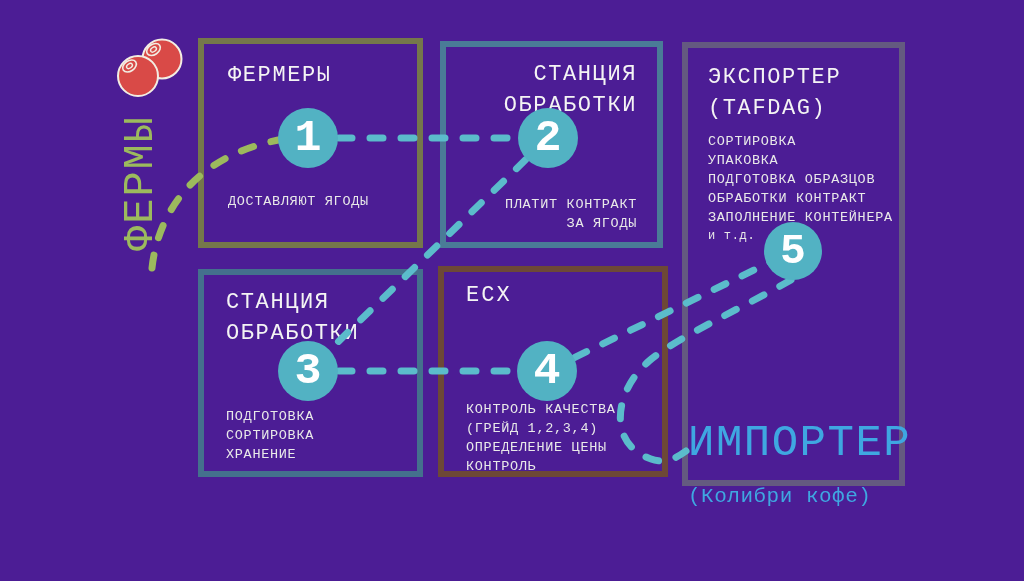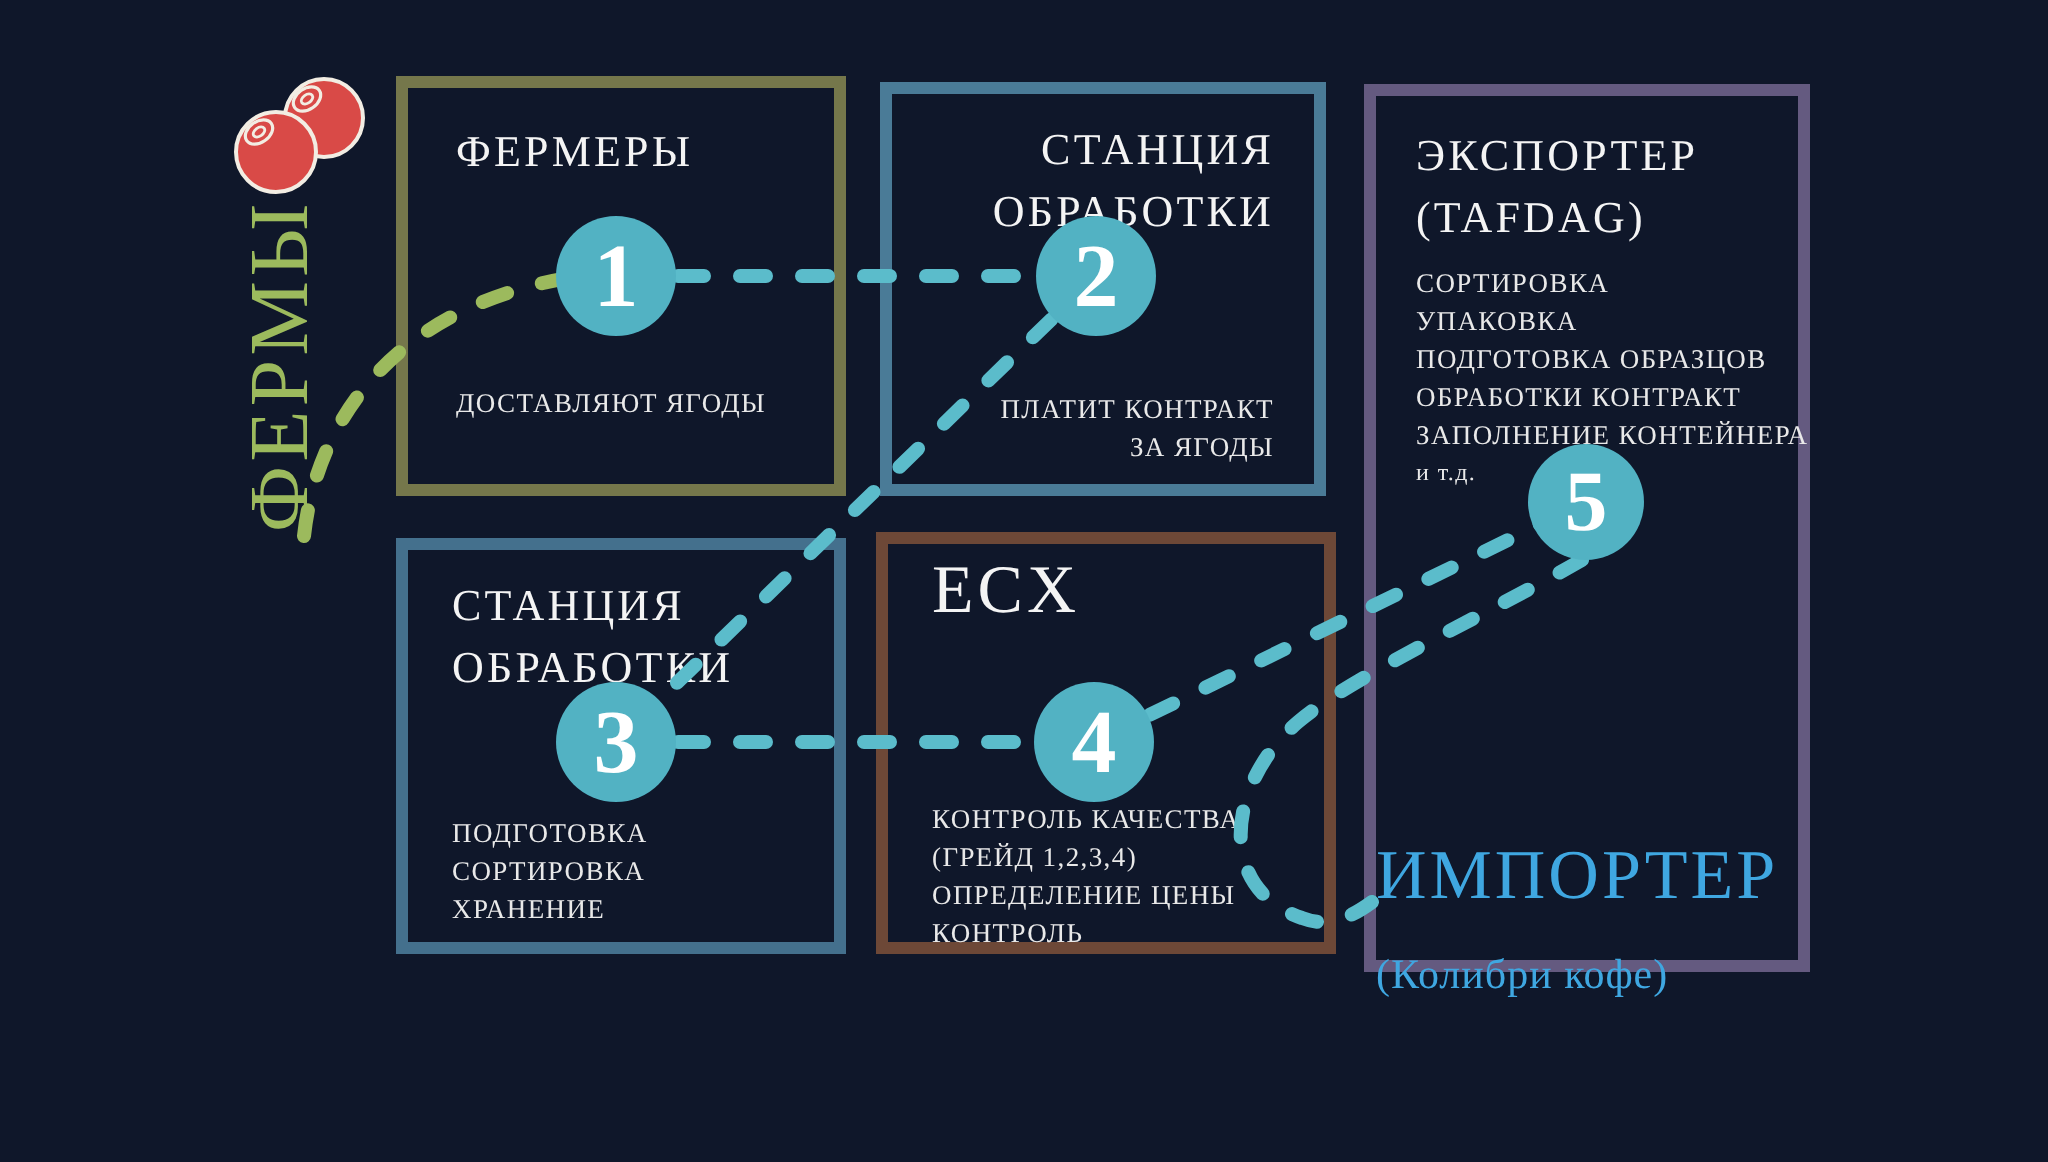--- a/index.html
+++ b/index.html
@@ -1,33 +1,33 @@
 <!DOCTYPE html>
 <html><head>
 <meta charset="utf-8">
 <style>
   html,body { margin:0; padding:0; background:#000; }
   .stage {
     position:relative; width:1024px; height:581px;
-    background:#0f172a; overflow:hidden;
-    font-family:Liberation Serif, serif;
+    background:#4c1d95; overflow:hidden;
+    font-family:Liberation Mono, monospace;
   }
   
   .box { position:absolute; border:6px solid #555; box-sizing:border-box; }
   .box-farmers   { left:198px; top:38px;  width:225px; height:210px; }
   .box-proc-top  { left:440px; top:41px;  width:223px; height:207px; }
   .box-exporter  { left:682px; top:42px;  width:223px; height:444px; }
   .box-proc-bot  { left:198px; top:269px; width:225px; height:208px; }
   .box-ecx       { left:438px; top:266px; width:230px; height:211px; }
 
   .title {
     position:absolute; color:#f4f4f4; font-size:22px; font-weight:400;
     letter-spacing:1.6px; line-height:31px; white-space:nowrap;
   }
-  .title.big { font-size:34px; letter-spacing:2px; }
+  .title.big { font-size:22px; letter-spacing:2px; }
   .body {
     position:absolute; color:#e9e9e9; font-size:13.5px; font-weight:400;
     letter-spacing:0.7px; line-height:19px; white-space:nowrap;
   }
   .align-r { text-align:right; }
 
   
   .connectors { position:absolute; left:0; top:0; width:1024px; height:581px; pointer-events:none; }
   .connectors path { fill:none; stroke-width:7; stroke-linecap:round; stroke-dasharray:13 18; }
 
@@ -49,21 +49,21 @@
     transform:rotate(-90deg);
     font-size:42px; letter-spacing:2px; font-weight:400;
     text-align:center; white-space:nowrap; line-height:46px;
   }
 
   
   .berries { position:absolute; left:112px; top:36px; }
 
   
   .importer { position:absolute; left:688px; top:418px; }
-  .importer .imp-title { font-size:35px; font-weight:400; letter-spacing:1.5px; white-space:nowrap; }
+  .importer .imp-title { font-size:44px; font-weight:400; letter-spacing:1.5px; white-space:nowrap; }
   .importer .imp-sub   { font-size:21px; font-weight:400; letter-spacing:0.5px; margin-top:17px; white-space:nowrap; }
 </style>
 </head>
 <body>
 
 <div class="stage">
 
   <div class="box box-farmers" style="border-color: rgb(117, 119, 75);">
     <div class="title" style="left:24px; top:16px;">ФЕРМЕРЫ</div>
     <div class="body" style="left:24px; top:148px;">ДОСТАВЛЯЮТ ЯГОДЫ</div>

